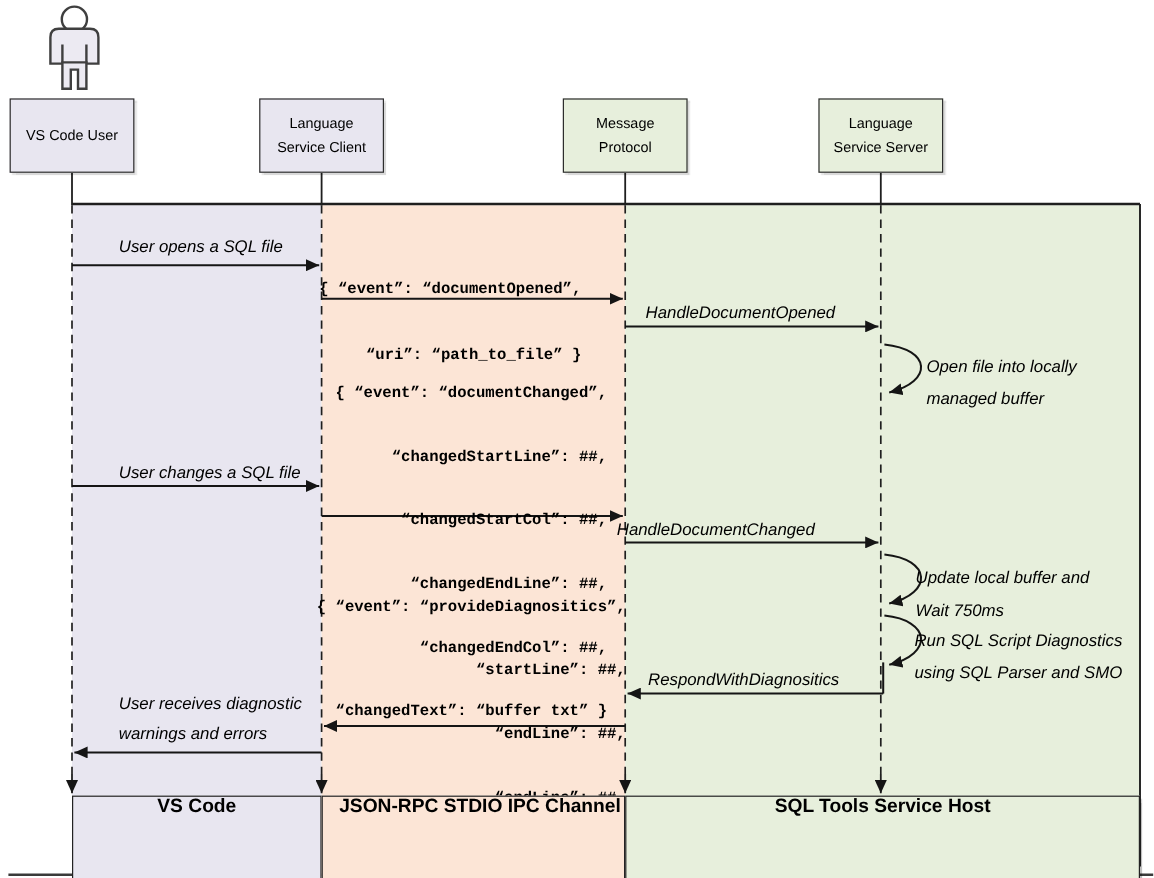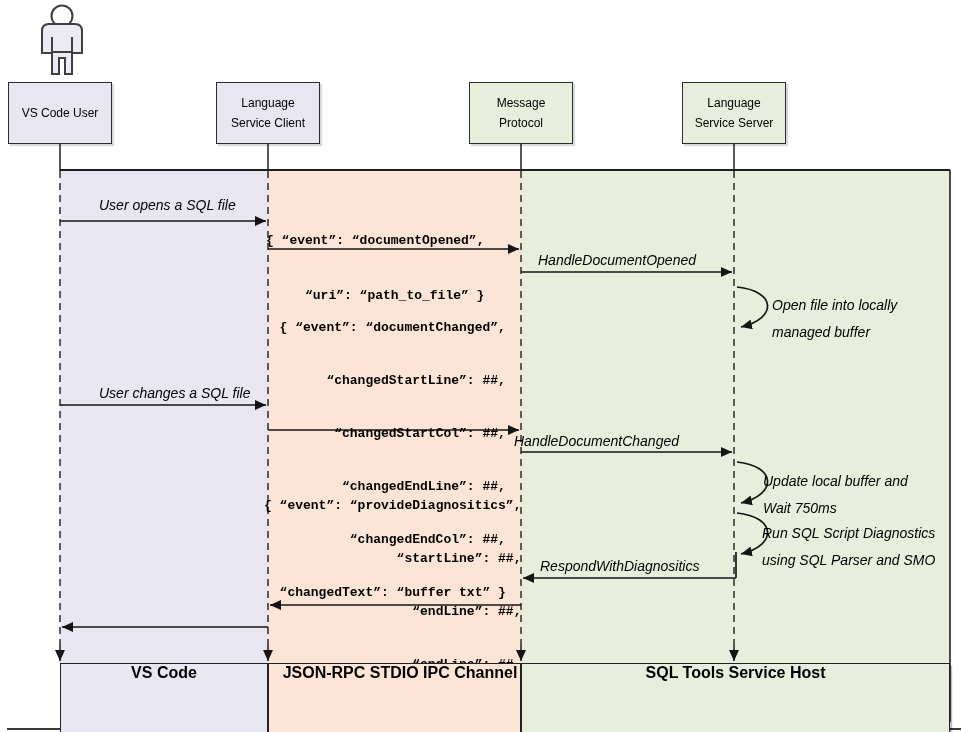--- a/index.html
+++ b/index.html
@@ -95,20 +95,24 @@
   <div class="actorbox" style="left:682px;background:#e7efdc;">
     <span>Language</span>
     <span>Service Server</span>
   </div>
 
   <div class="lbl center" style="left:60px;width:208px;top:197px;">User opens a SQL file</div>
   <div class="lbl" style="left:538px;top:252px;">HandleDocumentOpened</div>
   <div class="lbl center" style="left:60px;width:228px;top:385px;">User changes a SQL file</div>
   <div class="lbl" style="left:514px;top:433px;">HandleDocumentChanged</div>
   <div class="lbl" style="left:540px;top:558px;">RespondWithDiagnositics</div>
+  <div class="lbl center" style="left:60px;width:208px;top:574px;line-height:25px;">
+    <div>User receives diagnostic</div>
+    <div>warnings and errors</div>
+  </div>
 
   <div class="note" style="left:772px;top:292px;">
     <div>Open file into locally</div>
     <div>managed buffer</div>
   </div>
   <div class="note center" style="left:724px;width:200px;top:468px;">
     <div>Update local buffer and</div>
     <div>Wait 750ms</div>
   </div>
   <div class="note" style="left:762px;top:520px;">

